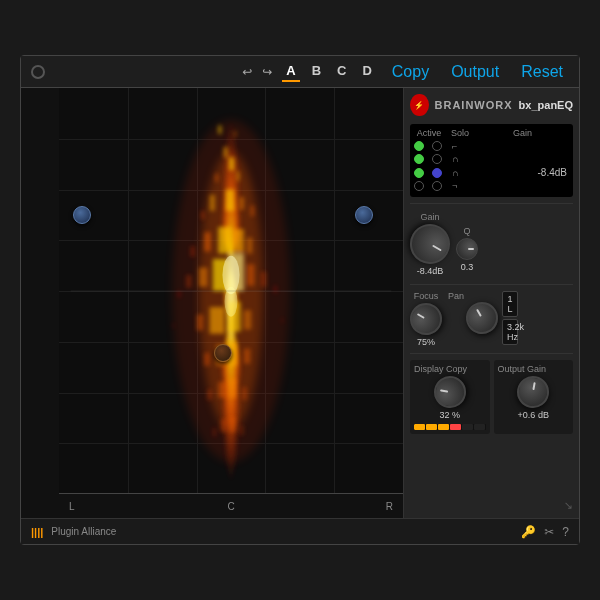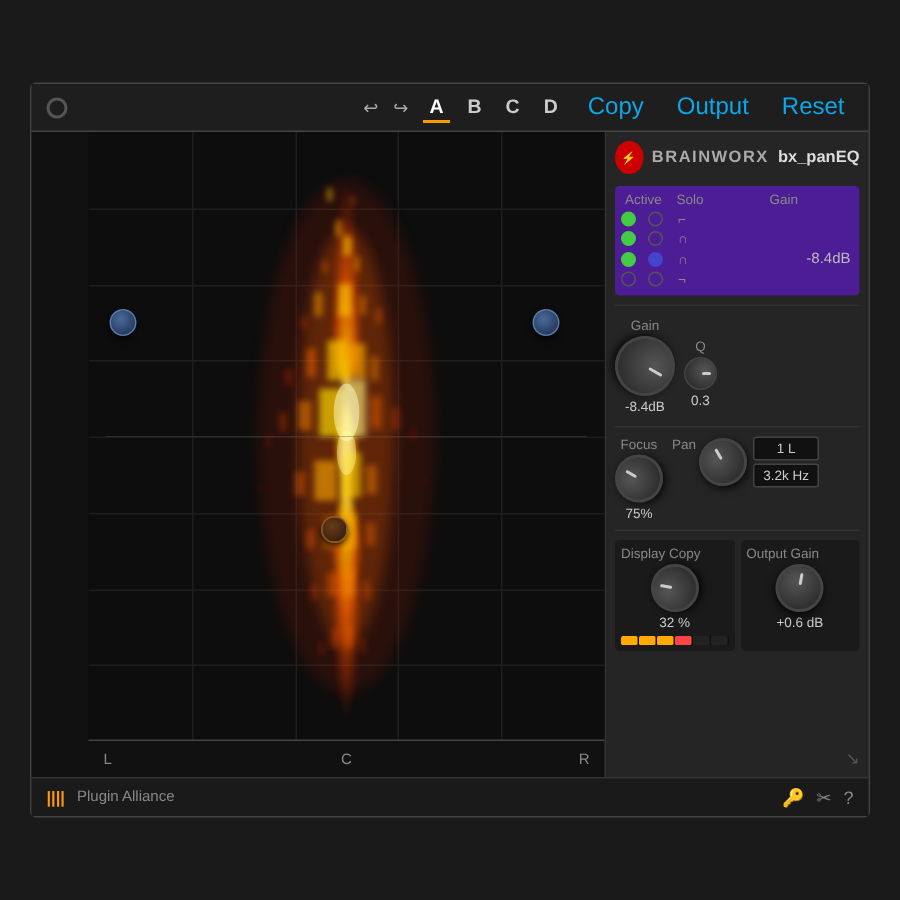--- a/index.html
+++ b/index.html
@@ -215,21 +215,21 @@
       font-weight: bold;
       letter-spacing: 1px;
     }
     .plugin-name {
       font-size: 11px;
       color: #ddd;
       font-weight: bold;
     }
     
     .bands-section {
-      background: #4c1d95;
+      background: #000000;
       border-radius: 3px;
       padding: 4px;
     }
     .bands-header {
       display: flex;
       gap: 4px;
       margin-bottom: 3px;
     }
     .band-col-header {
       color: #888;
@@ -316,21 +316,21 @@
       flex-direction: row;
       gap: 2px;
     }
     .pan-value-box {
       background: #111;
       border: 1px solid #444;
       color: #ccc;
       font-size: 9px;
       padding: 2px 4px;
       border-radius: 2px;
-      width: 44px;
+      width: 16px;
       text-align: center;
     }
     .small-knob {
       width: 22px;
       height: 22px;
       border-radius: 50%;
       background: radial-gradient(circle at 40% 35%, #555, #222);
       border: 1px solid #444;
       cursor: pointer;
       position: relative;

